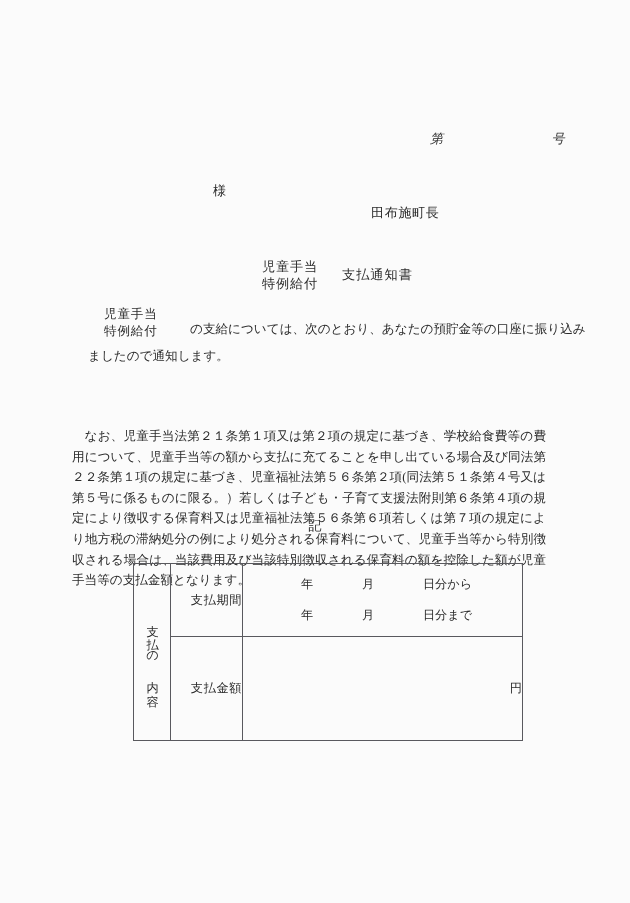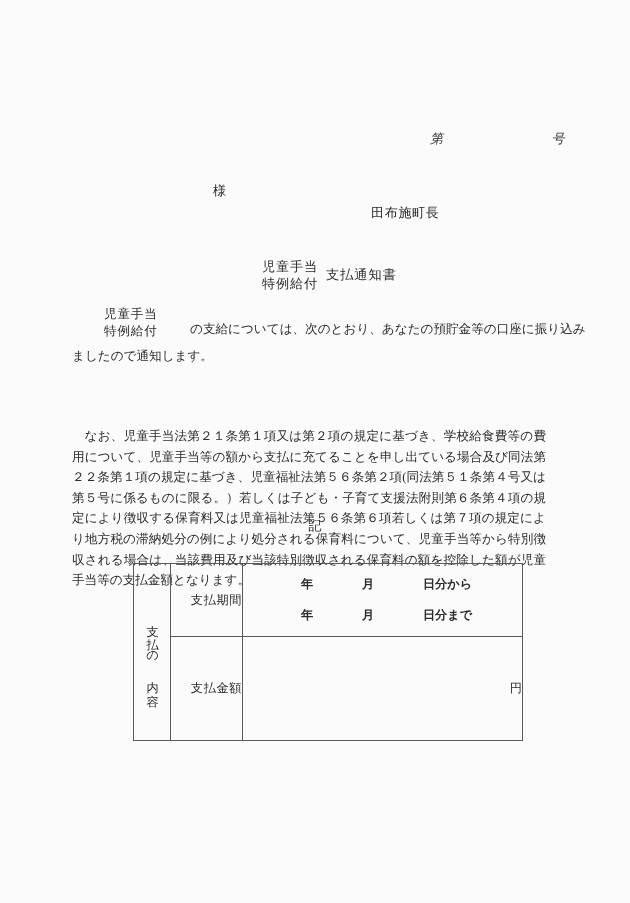--- a/index.html
+++ b/index.html
@@ -77,21 +77,21 @@
     align-items: center;
     font-size: 13.2px;
   }
   .title-stack {
     display: flex;
     flex-direction: column;
     line-height: 17px;
     letter-spacing: .8px;
   }
   .title-main {
-    margin-left: 8px;
+    margin-left: 24px;
     letter-spacing: 1px;
   }
 
   
   .body-text {
     position: absolute;
     left: 72px;
     top: 306px;
     width: 474px;
     font-size: 12.6px;
@@ -114,21 +114,21 @@
     letter-spacing: .8px;
   }
   .lead-rest {
     position: absolute;
     left: 118px;
     top: 13px;
     white-space: pre;
   }
   .lead-tail {
     position: absolute;
-    left: 0;
+    left: 16px;
     top: 40px;
     white-space: pre;
   }
   .para {
     display: block;
     margin-top: 84px;
     text-indent: 1em;
   }
 
   
@@ -183,21 +183,20 @@
 
   .row-period { height: 72px; }
   .row-amount { height: 103px; }
 
   .period-lines {
     display: flex;
     flex-direction: column;
     justify-content: center;
     gap: 14px;
     padding-left: 58px;
-    font-weight: bold;
   }
   .period-lines span { white-space: pre; }
 
   .amount-cell {
     text-align: right;
     padding-right: 66px;
   }
 </style>
 </head>
 <body>

